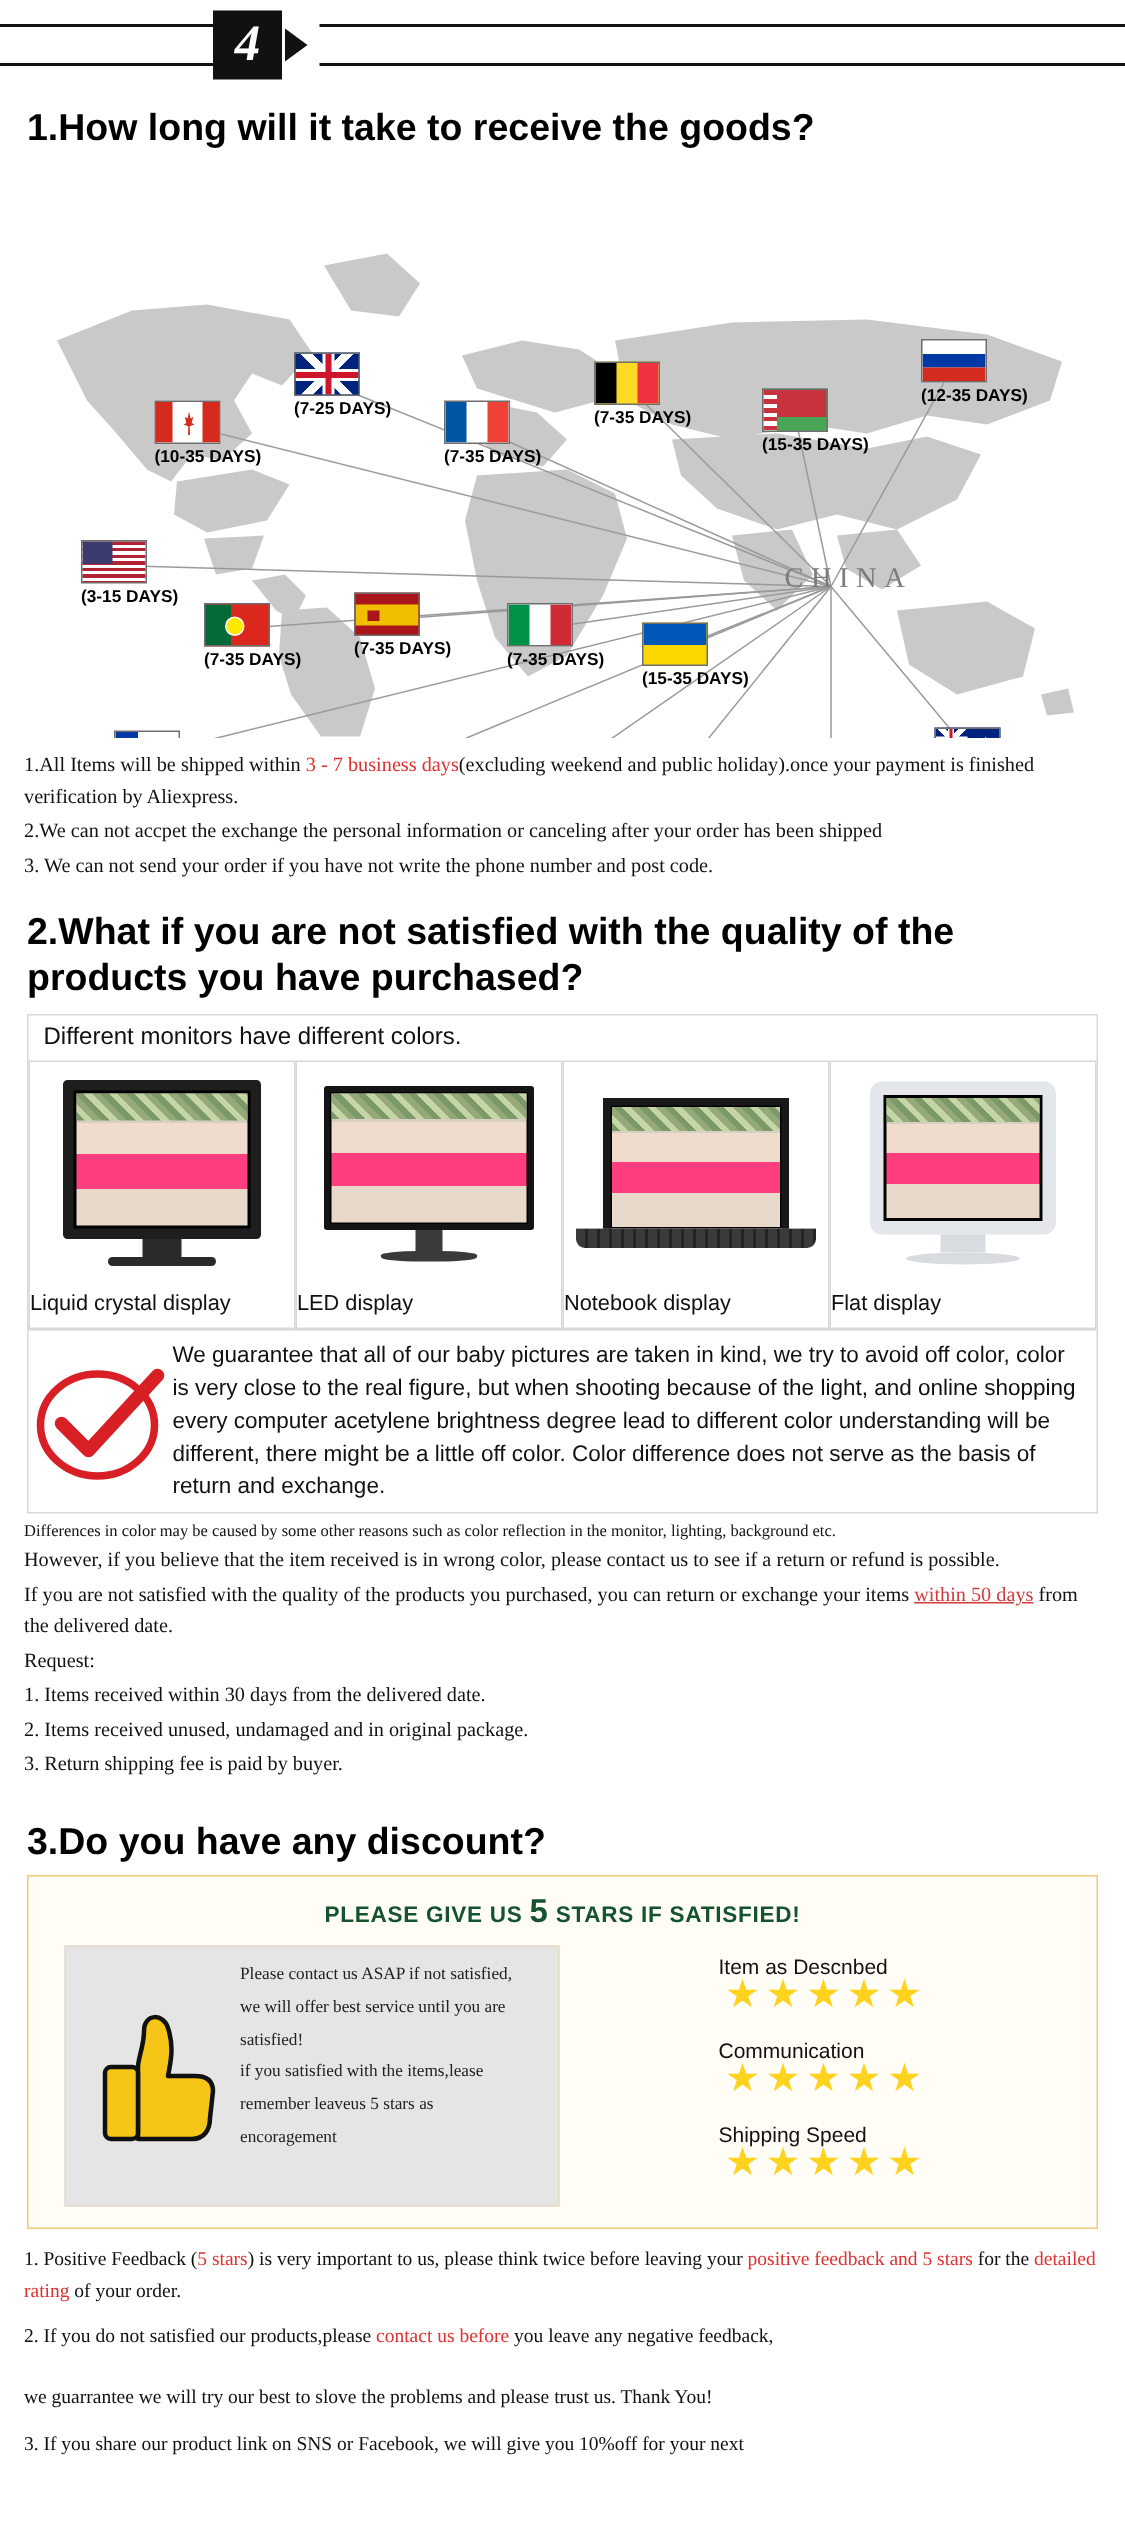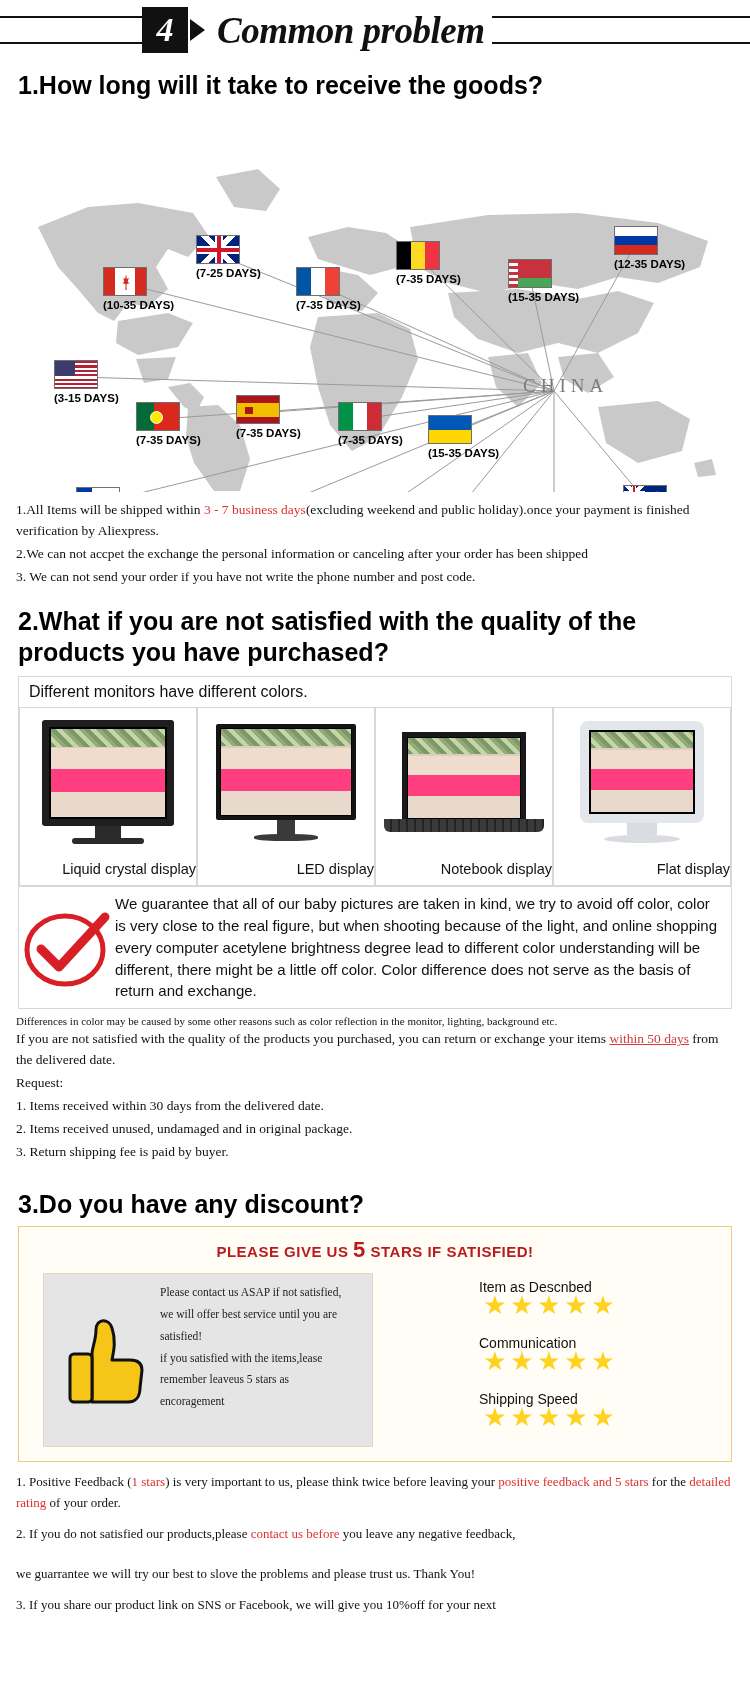--- a/index.html
+++ b/index.html
@@ -148,21 +148,21 @@
     padding-bottom: 2px;
   }
   .mon-pic {
     height: 148px;
     display: flex; align-items: center; justify-content: center;
     background: #fff;
   }
   .mon-cap {
     font-family: "Liberation Sans", sans-serif;
     font-size: 14.5px;
-    text-align: right;
+    text-align: left;
     padding: 5px 0 6px 0;
   }
 
   
   .screen-shell { position: relative; }
   .photo {
     background: linear-gradient(#d8cfc3 0 22%, #f0dccd 22% 46%, #ff3e7f 46% 72%, #e8d9cb 72% 100%);
     position: relative;
   }
   .photo:after {
@@ -196,21 +196,21 @@
     margin: 6px auto 0 auto;
     border: 1px solid #f0c97a;
     background: #fffdf6;
     padding: 10px 0 14px 0;
   }
   .give-stars {
     text-align: center;
     font-family: "Liberation Sans", sans-serif;
     font-size: 15px;
     font-weight: bold;
-    color: #b91c1c;
+    color: #14532d;
     letter-spacing: .5px;
   }
   .give-stars .big { font-size: 22px; }
   .disc-row { display: flex; margin-top: 10px; padding: 0 24px; gap: 18px; }
   .thumb-card {
     width: 330px;
     border: 1px solid #e3d9c6;
     background: #e5e5e5;
     display: flex;
     padding: 8px 6px;
@@ -254,21 +254,20 @@
 </head>
 <body>
 
 <div class="page">
 
   <div class="header">
     <div class="rules"></div>
     <div class="inner">
       <div class="num-box">4</div>
       <div class="num-arrow"></div>
-      <div class="header-title">Common problem</div>
     </div>
   </div>
 
   <h2 class="sec">1.How long will it take to receive the goods?</h2>
 
   <div class="map-wrap">
     <svg class="map-svg" width="714" height="385" viewBox="0 0 714 385">
       <g fill="#c9c9c9">
 
         <path d="M20 120 L70 100 L120 96 L175 106 L190 128 L170 150 L150 142 L138 160 L150 182 L130 200 L110 196 L96 214 L80 206 L58 180 L40 160 Z"></path>
@@ -508,20 +507,21 @@
       <svg width="96" height="90" viewBox="0 0 96 90">
         <ellipse cx="46" cy="47" rx="38" ry="34" fill="none" stroke="#d81f26" stroke-width="5"></ellipse>
         <path d="M22 46 L40 64 L86 14" fill="none" stroke="#d81f26" stroke-width="9" stroke-linecap="round" stroke-linejoin="round"></path>
       </svg>
     </div>
     <div class="guarantee-text">We guarantee that all of our baby pictures are taken in kind, we try to avoid off color, color is very close to the real figure, but when shooting because of the light, and online shopping every computer acetylene brightness degree lead to different color understanding will be different, there might be a little off color. Color difference does not serve as the basis of return and exchange.</div>
   </div>
 
   <div class="small-note">Differences in color may be caused by some other reasons such as color reflection in the monitor, lighting, background etc.</div>
 
+  <div class="para" style="margin-top:3px">However, if you believe that the item received is in wrong color, please contact us to see if a return or refund is possible.</div>
   <div class="para" style="margin-top:2px">
     <span>If you are not satisfied with the quality of the products you purchased, you can return or exchange your items </span><span class="u-red">within 50 days</span><span> from the delivered date.</span>
   </div>
   <div class="para" style="margin-top:2px">Request:</div>
   <div class="para" style="margin-top:2px">1. Items received within 30 days from the delivered date.</div>
   <div class="para" style="margin-top:2px">2. Items received unused, undamaged and in original package.</div>
   <div class="para" style="margin-top:2px">3. Return shipping fee is paid by buyer.</div>
 
   <h2 class="sec" style="margin-top:26px">3.Do you have any discount?</h2>
 
@@ -577,21 +577,21 @@
             <div class="star">★</div>
             <div class="star">★</div>
             <div class="star">★</div>
           </div>
         </div>
       </div>
     </div>
   </div>
 
   <div class="foot-para">
-    <span>1. Positive Feedback (</span><span class="red">1 stars</span><span>) is very important to us, please think twice before leaving your </span><span class="red">positive feedback and 5 stars</span><span> for the </span><span class="red">detailed rating</span><span> of your order.</span>
+    <span>1. Positive Feedback (</span><span class="red">5 stars</span><span>) is very important to us, please think twice before leaving your </span><span class="red">positive feedback and 5 stars</span><span> for the </span><span class="red">detailed rating</span><span> of your order.</span>
   </div>
 
 
   <div class="foot-para" style="margin-top:10px">
     <span>2. If you do not satisfied our products,please </span><span class="red">contact us before</span><span> you leave any negative feedback,</span>
   </div>
   <div class="foot-para" style="margin-top:20px">we guarrantee we will try our best to slove the problems and please trust us. Thank You!</div>
 
   <div class="foot-para" style="margin-top:10px;padding-bottom:12px">3. If you share our product link on SNS or Facebook, we will give you 10%off for your next</div>
 

